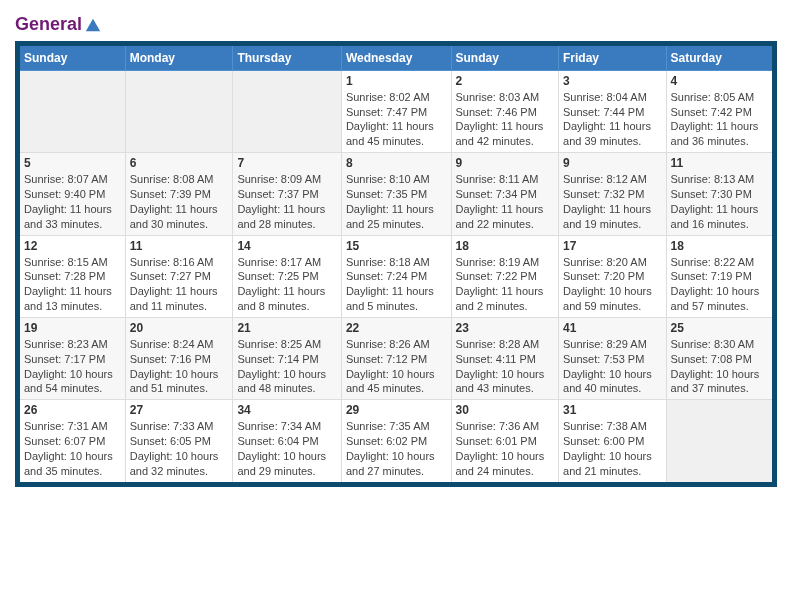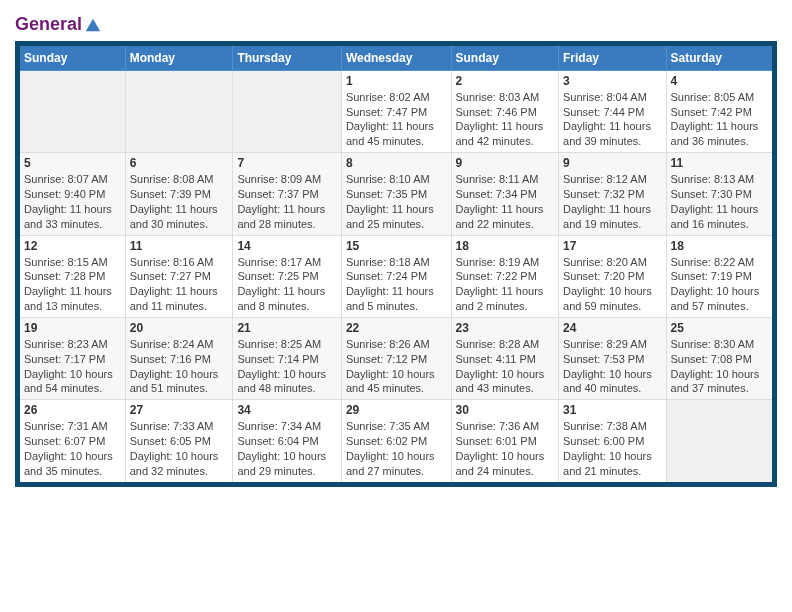--- a/index.html
+++ b/index.html
@@ -268,21 +268,21 @@
 Sunset: 7:12 PM
 Daylight: 10 hours and 45 minutes.</div>
           </td>
           <td>
             <div class="day-number">23</div>
             <div class="day-info">Sunrise: 8:28 AM
 Sunset: 4:11 PM
 Daylight: 10 hours and 43 minutes.</div>
           </td>
           <td>
-            <div class="day-number">24</div>
+            <div class="day-number">41</div>
             <div class="day-info">Sunrise: 8:29 AM
 Sunset: 7:53 PM
 Daylight: 10 hours and 40 minutes.</div>
           </td>
           <td>
             <div class="day-number">25</div>
             <div class="day-info">Sunrise: 8:30 AM
 Sunset: 7:08 PM
 Daylight: 10 hours and 37 minutes.</div>
           </td>

